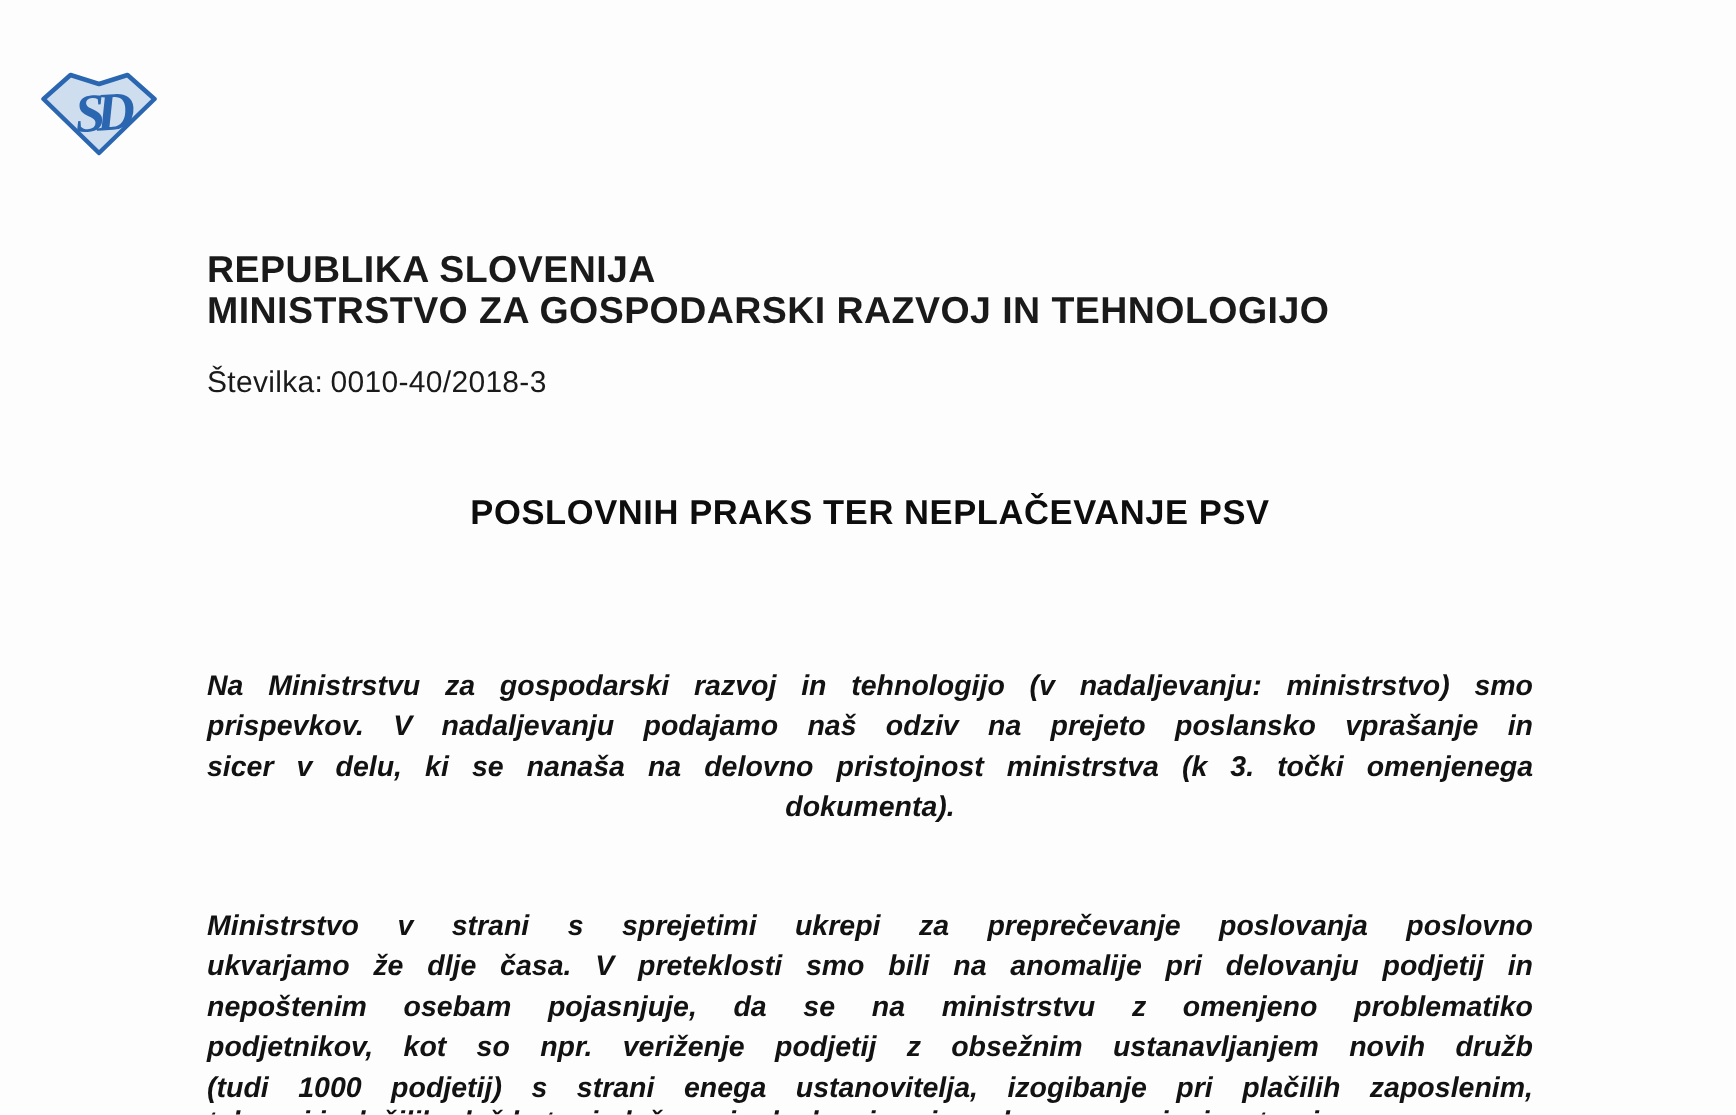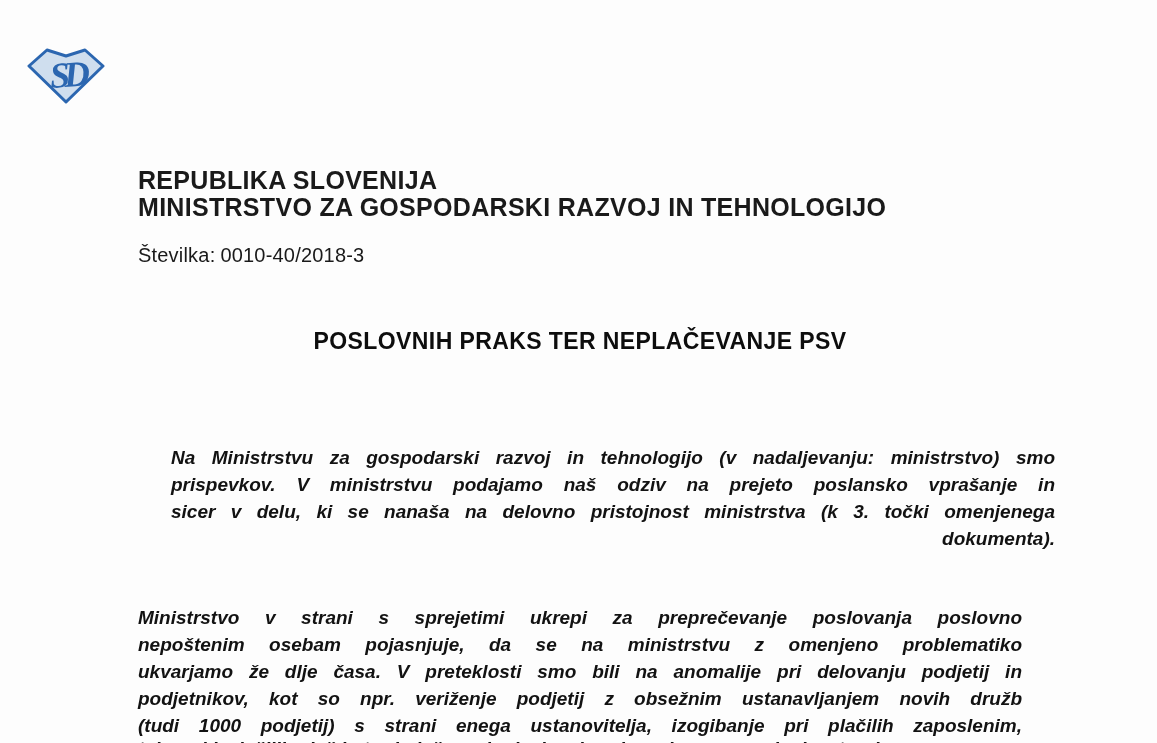--- a/index.html
+++ b/index.html
@@ -59,23 +59,23 @@
   .para {
     position: absolute;
     left: 138px;
     width: 884px;
     font-size: 19px;
     font-weight: bold;
     font-style: italic;
     line-height: 27px;
     color: #121212;
   }
-  .para-1 { top: 444px; margin-left: 33px; }
+  .para-1 { top: 444px; }
   .para-2 { top: 604px; }
-  .tline { text-align: right; white-space: nowrap; }
+  .tline { text-align: center; white-space: nowrap; }
   .tline.just {
     white-space: normal;
     text-align: justify;
     text-align-last: justify;
   }
   .clipped-line {
     position: absolute;
     left: 138px;
     top: 735px;
     width: 884px;
@@ -110,28 +110,28 @@
   <div class="reference">
     <div><span>Številka:</span><span class="val">0010-40/2018-3</span></div>
   </div>
 
   <div class="doc-title">
     <div>POSLOVNIH PRAKS TER NEPLAČEVANJE PSV</div>
   </div>
 
   <div class="para para-1">
       <div class="tline just">Na Ministrstvu za gospodarski razvoj in tehnologijo (v nadaljevanju: ministrstvo) smo</div>
-      <div class="tline just">prispevkov. V ministrstvu podajamo naš odziv na prejeto poslansko vprašanje in</div>
+      <div class="tline just">prispevkov. V nadaljevanju podajamo naš odziv na prejeto poslansko vprašanje in</div>
       <div class="tline just">sicer v delu, ki se nanaša na delovno pristojnost ministrstva (k 3. točki omenjenega</div>
       <div class="tline">dokumenta).</div>
     </div>
 
   <div class="para para-2">
       <div class="tline just">Ministrstvo v strani s sprejetimi ukrepi za preprečevanje poslovanja poslovno</div>
+      <div class="tline just">ukvarjamo že dlje časa. V preteklosti smo bili na anomalije pri delovanju podjetij in</div>
       <div class="tline just">nepoštenim osebam pojasnjuje, da se na ministrstvu z omenjeno problematiko</div>
-      <div class="tline just">ukvarjamo že dlje časa. V preteklosti smo bili na anomalije pri delovanju podjetij in</div>
       <div class="tline just">podjetnikov, kot so npr. veriženje podjetij z obsežnim ustanavljanjem novih družb</div>
       <div class="tline just">(tudi 1000 podjetij) s strani enega ustanovitelja, izogibanje pri plačilih zaposlenim,</div>
     </div>
 
   <div class="clipped-line">tako pri izplačilih plač kot pri plačevanju davkov in prispevkov, opozorjeni s strani</div>
 
 </div>
 
 </body></html>

